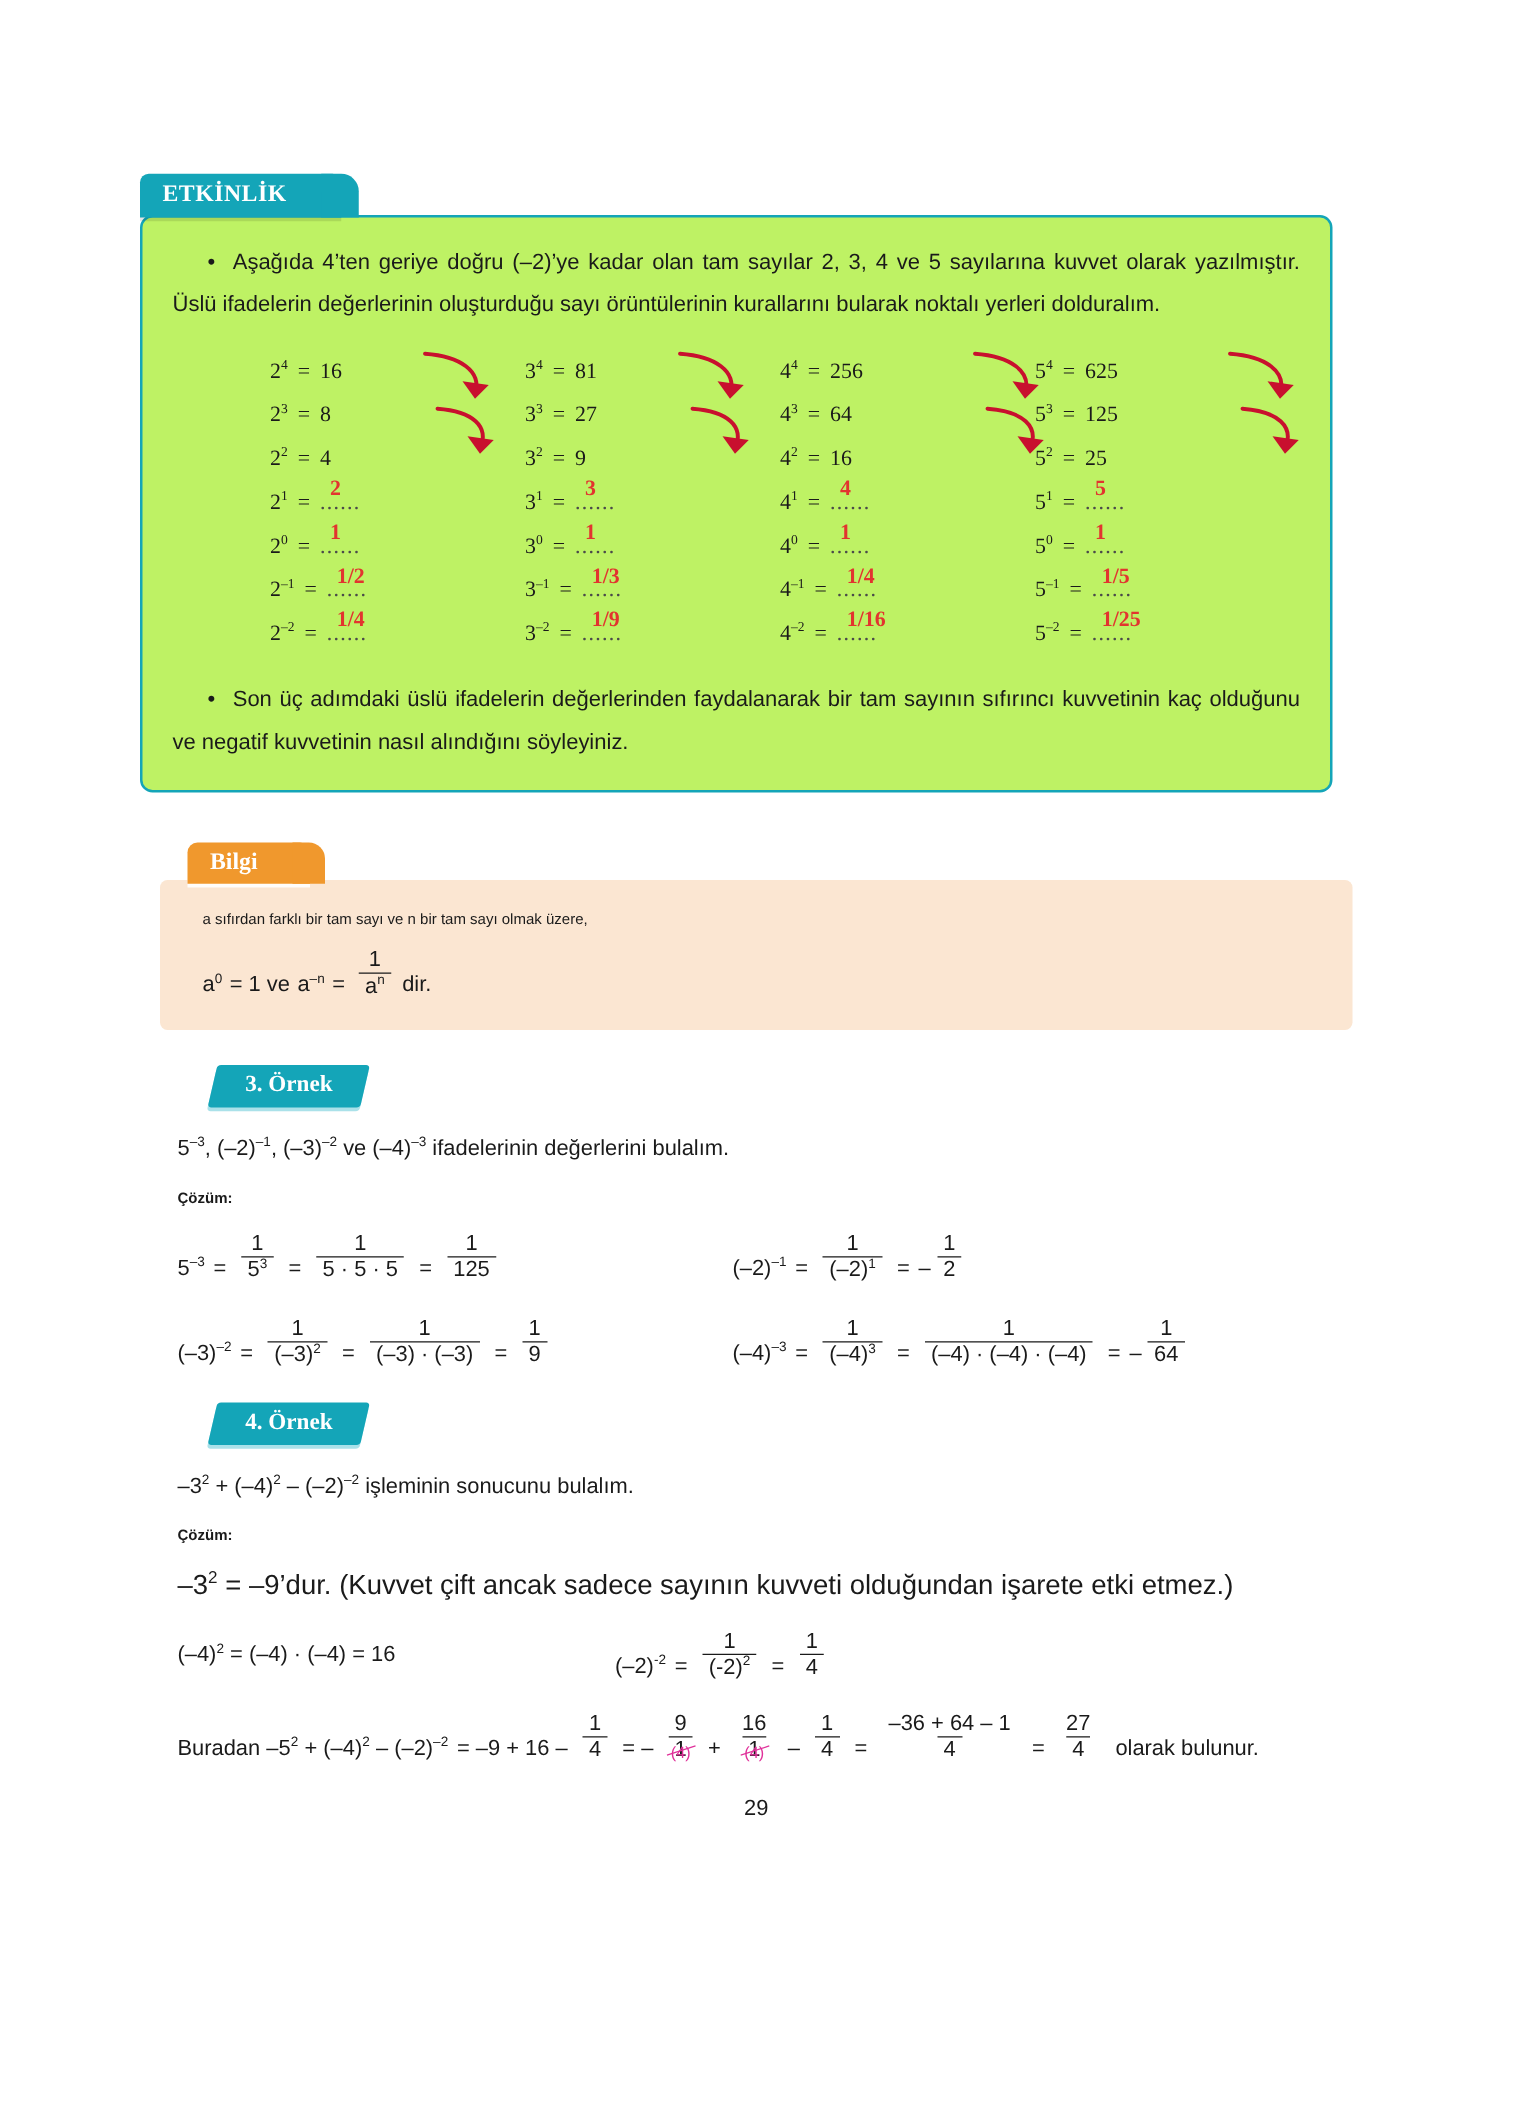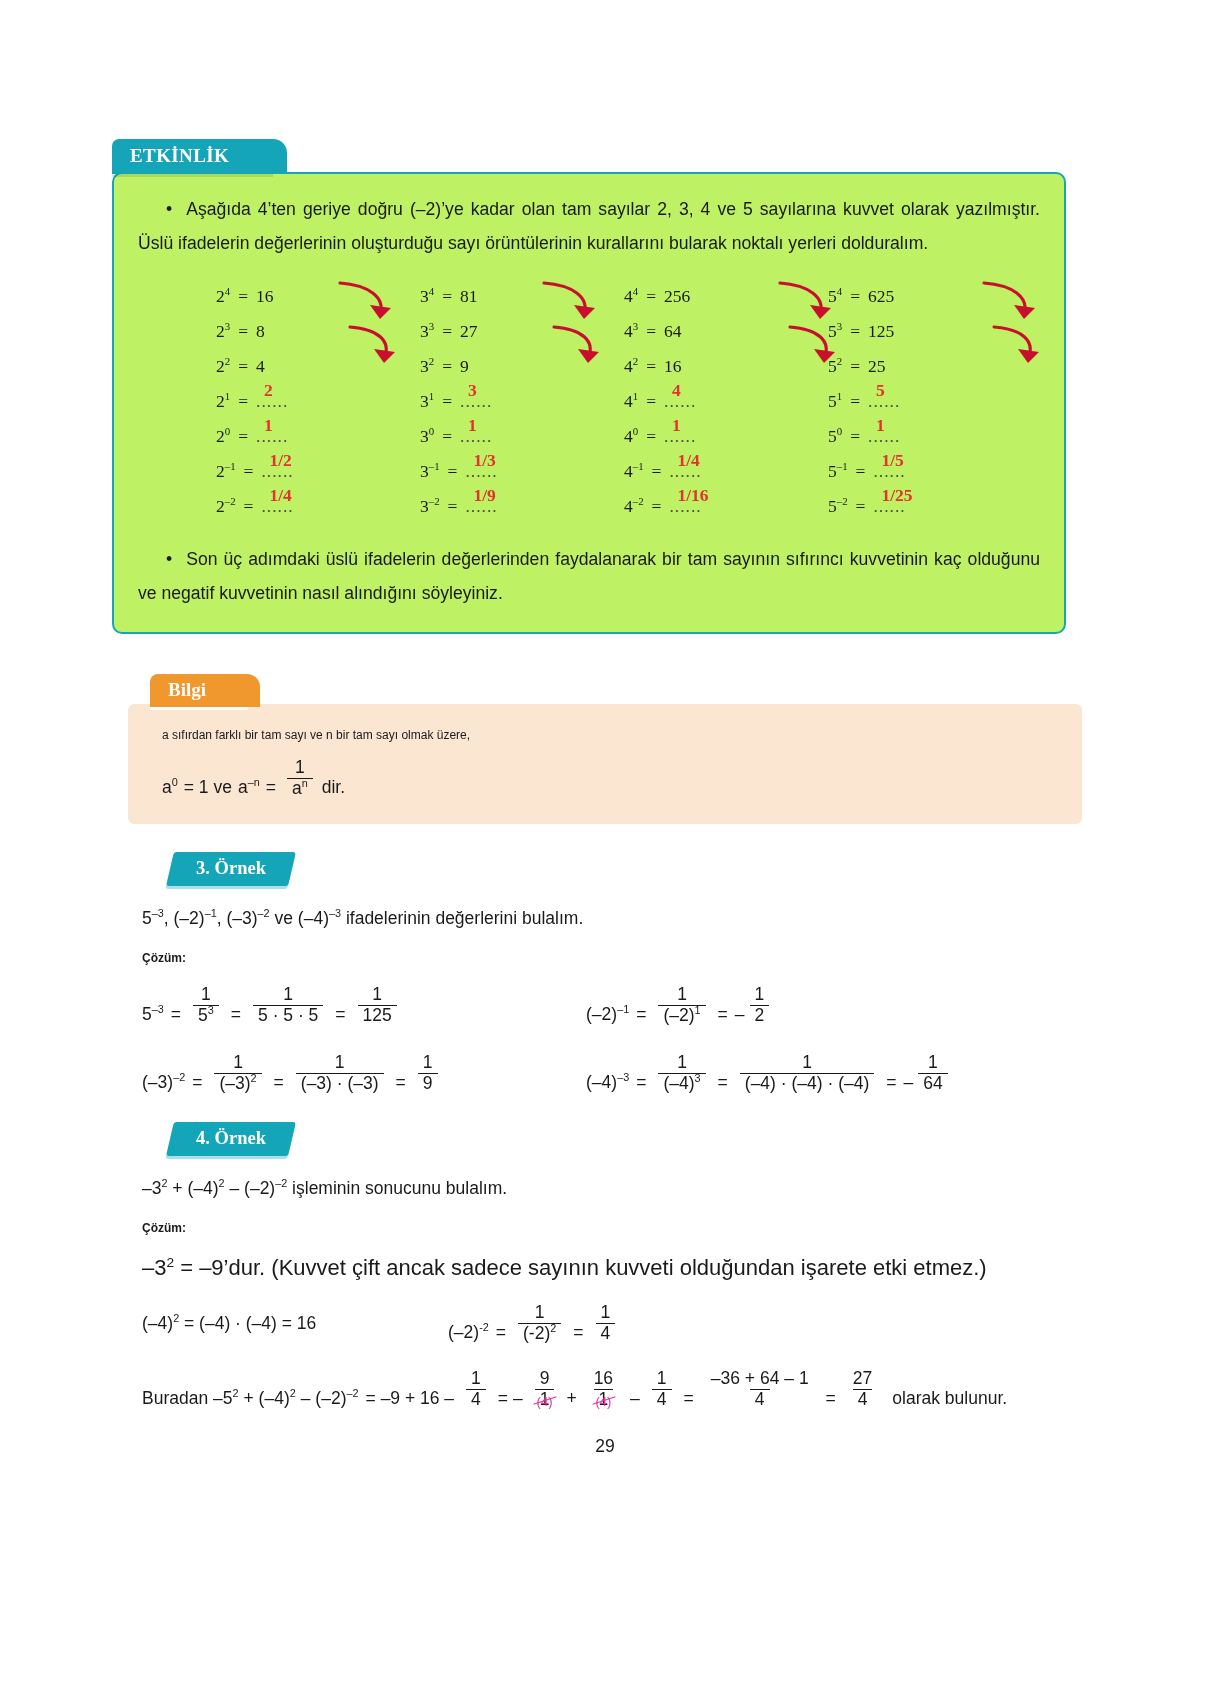--- a/index.html
+++ b/index.html
@@ -446,21 +446,21 @@
     </div>
     <div class="prompt">
       <span>–3<sup>2</sup> + (–4)<sup>2</sup> – (–2)<sup>–2</sup> işleminin sonucunu bulalım.</span>
     </div>
     <div class="cozum">Çözüm:</div>
 
     <div style="font-size:22px; margin:20px 0 0 14px;">
       <span>–3<sup>2</sup> = –9’dur. (Kuvvet çift ancak sadece sayının kuvveti olduğundan işarete etki etmez.)</span>
     </div>
 
-    <div style="display:flex; margin:22px 0 0 14px; align-items:center;">
+    <div style="display:flex; margin:22px 0 0 14px; align-items:center;gap:44px;">
       <div style="width:290px; font-size:17.5px;">
         <span>(–4)<sup>2</sup> = (–4) · (–4) = 16</span>
       </div>
       <div class="eqrow" style="margin-left:16px;">
         <span><span>(–2)</span><sup>-2</sup></span>
         <span style="margin:0 7px;">=</span>
         <span class="frac">
           <span class="num">1</span>
           <span class="den"><span>(-2)</span><sup>2</sup></span>
         </span>

